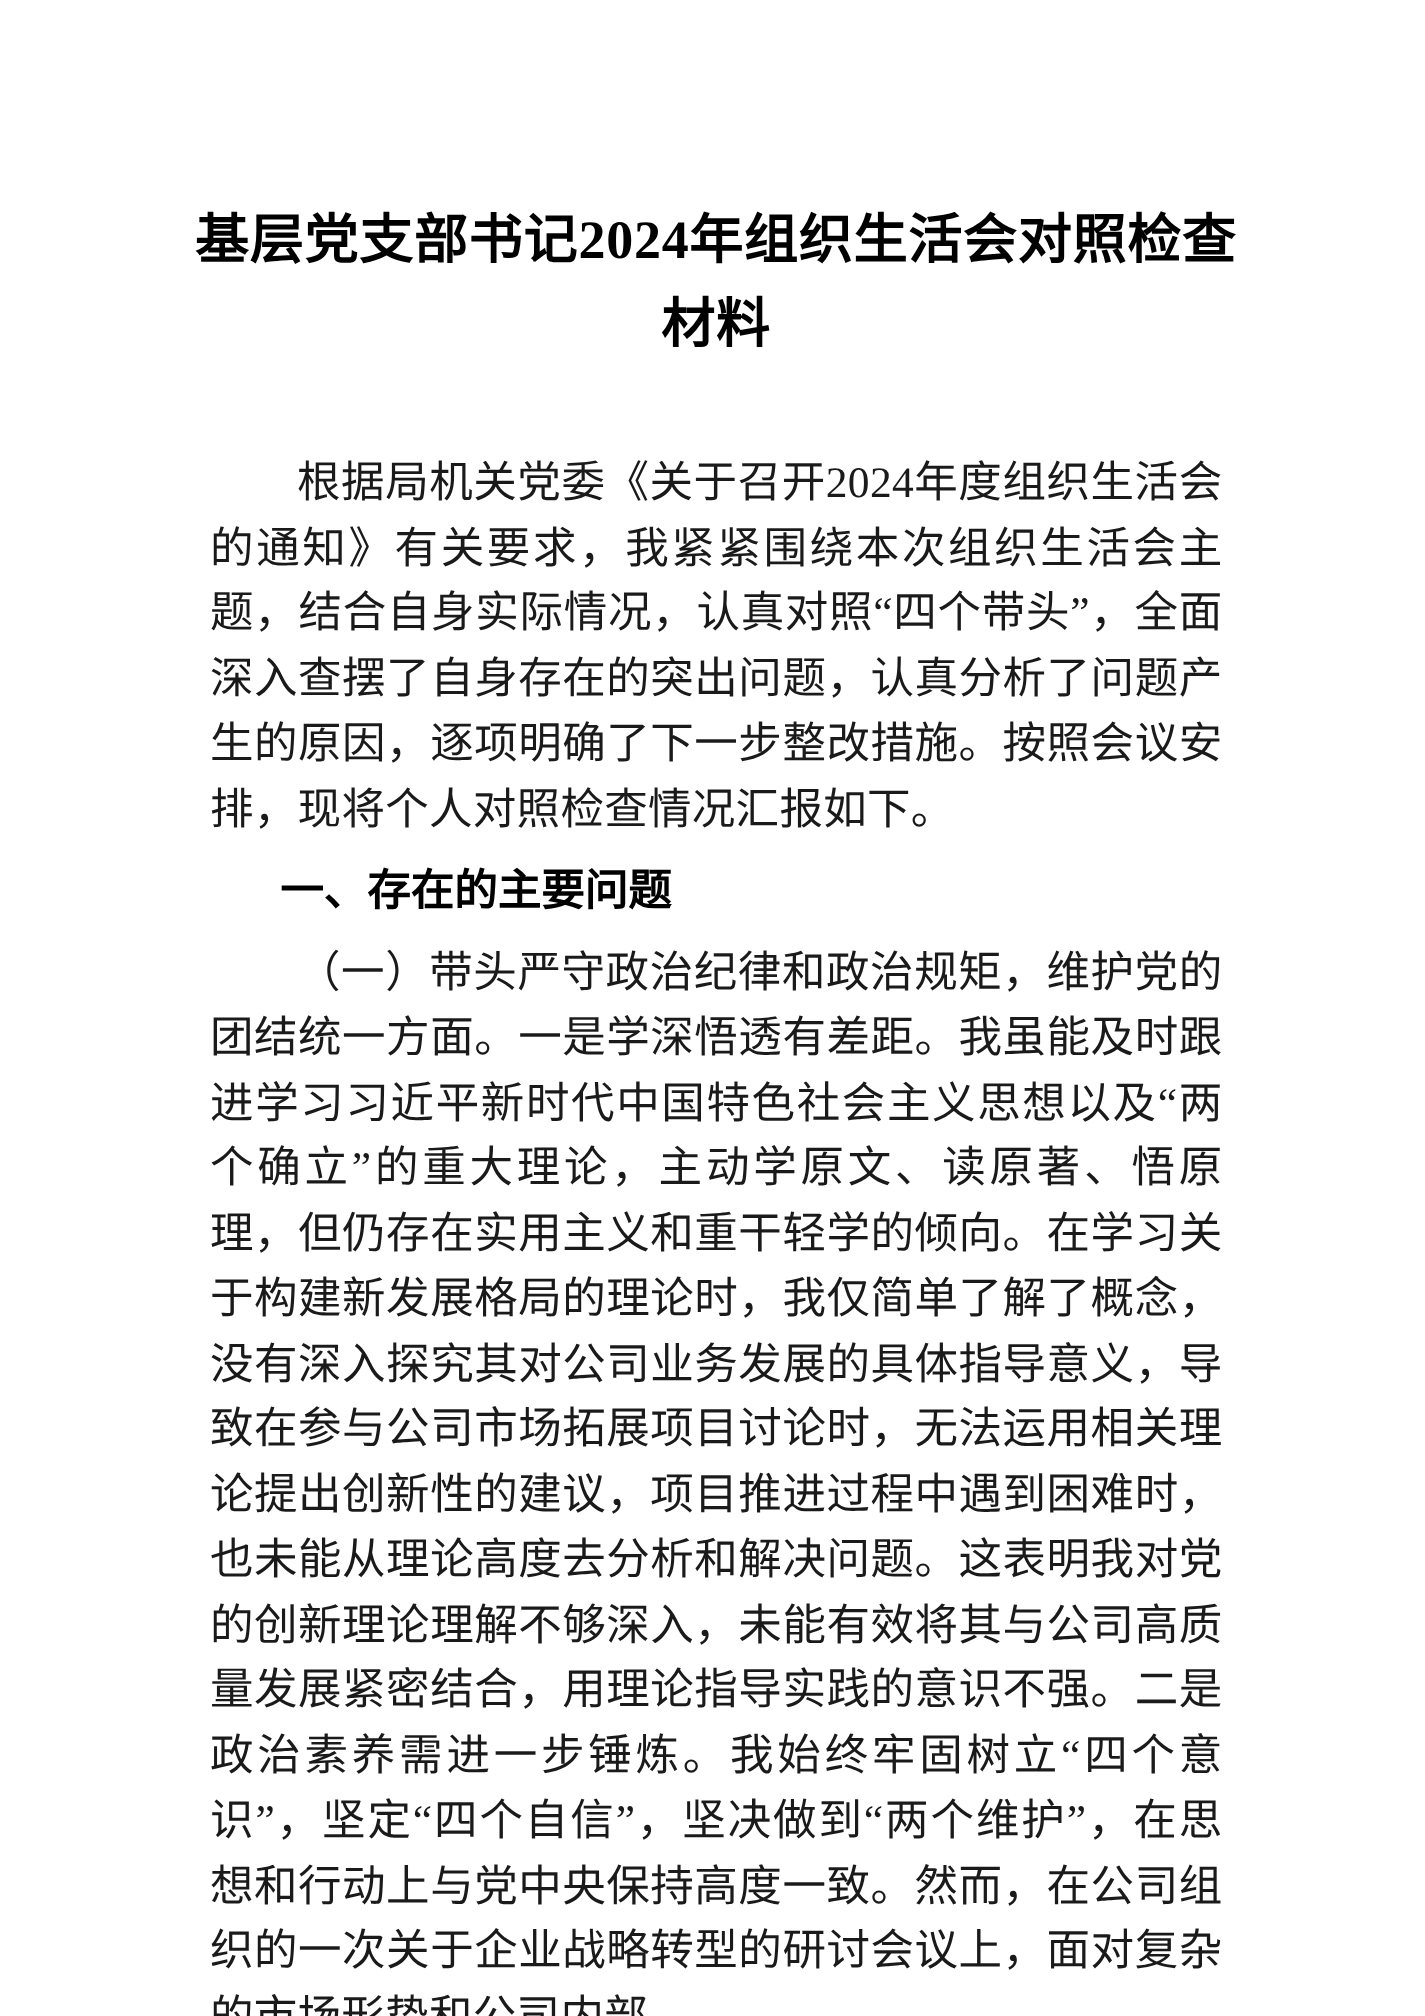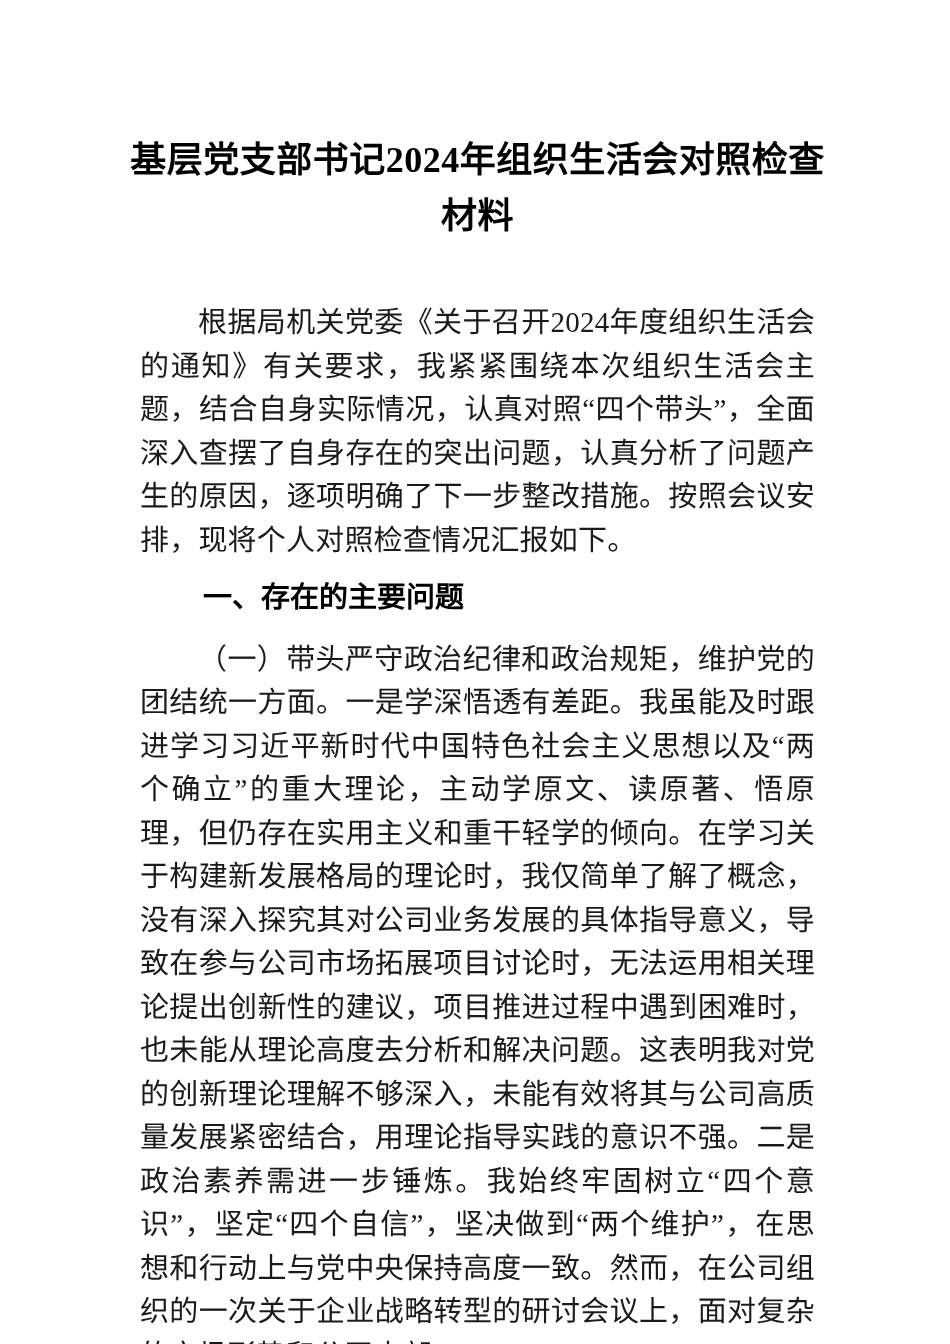--- a/index.html
+++ b/index.html
@@ -57,23 +57,23 @@
     text-align: justify;
     text-justify: inter-ideograph;
     text-indent: 58px;
     color: #1a1a1a;
     word-break: break-all;
     letter-spacing: 0.2px;
   }
 
   
   .heading-1 {
-    margin: 16px;
+    margin: 0;
     padding: 0;
-    font-family: Liberation Mono, monospace;
+    font-family: Liberation Sans, sans-serif;
     font-weight: bold;
     font-size: 29px;
     line-height: 43.5px;
     text-indent: 58px;
     color: #000000;
     word-break: break-all;
   }
 
   .spacer-after-title {
     height: 46px;

